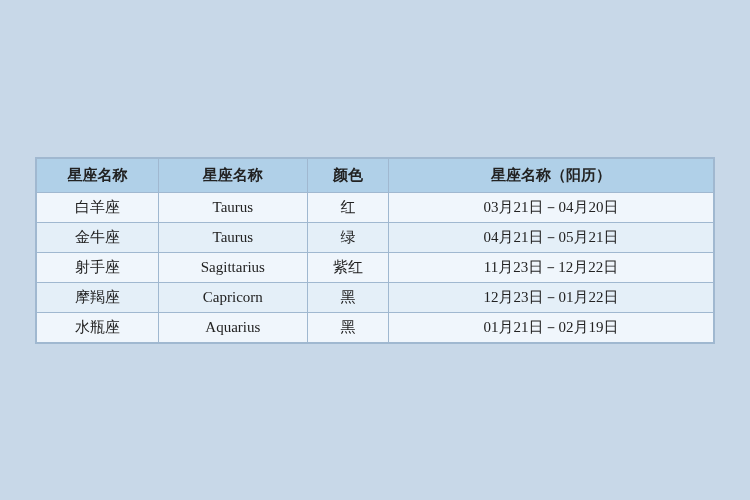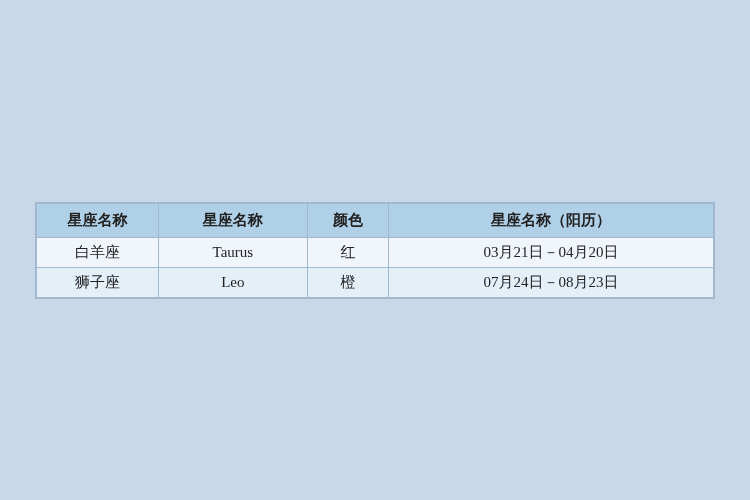--- a/index.html
+++ b/index.html
@@ -59,20 +59,38 @@
       </tr>
     </thead>
     <tbody id="table-body">
     <tr>
           <td>白羊座</td>
           <td>Taurus</td>
           <td>红</td>
           <td>03月21日－04月20日</td>
         </tr>
         <tr>
-          <td>狮子座</td>
-          <td>Leo</td>
-          <td>橙</td>
-          <td>07月24日－08月23日</td>
+          <td>金牛座</td>
+          <td>Taurus</td>
+          <td>绿</td>
+          <td>04月21日－05月21日</td>
+        </tr>
+        <tr>
+          <td>射手座</td>
+          <td>Sagittarius</td>
+          <td>紫红</td>
+          <td>11月23日－12月22日</td>
+        </tr>
+        <tr>
+          <td>摩羯座</td>
+          <td>Capricorn</td>
+          <td>黑</td>
+          <td>12月23日－01月22日</td>
+        </tr>
+        <tr>
+          <td>水瓶座</td>
+          <td>Aquarius</td>
+          <td>黑</td>
+          <td>01月21日－02月19日</td>
         </tr>
       </tbody>
   </table>
 </div>
 
 </body></html>

